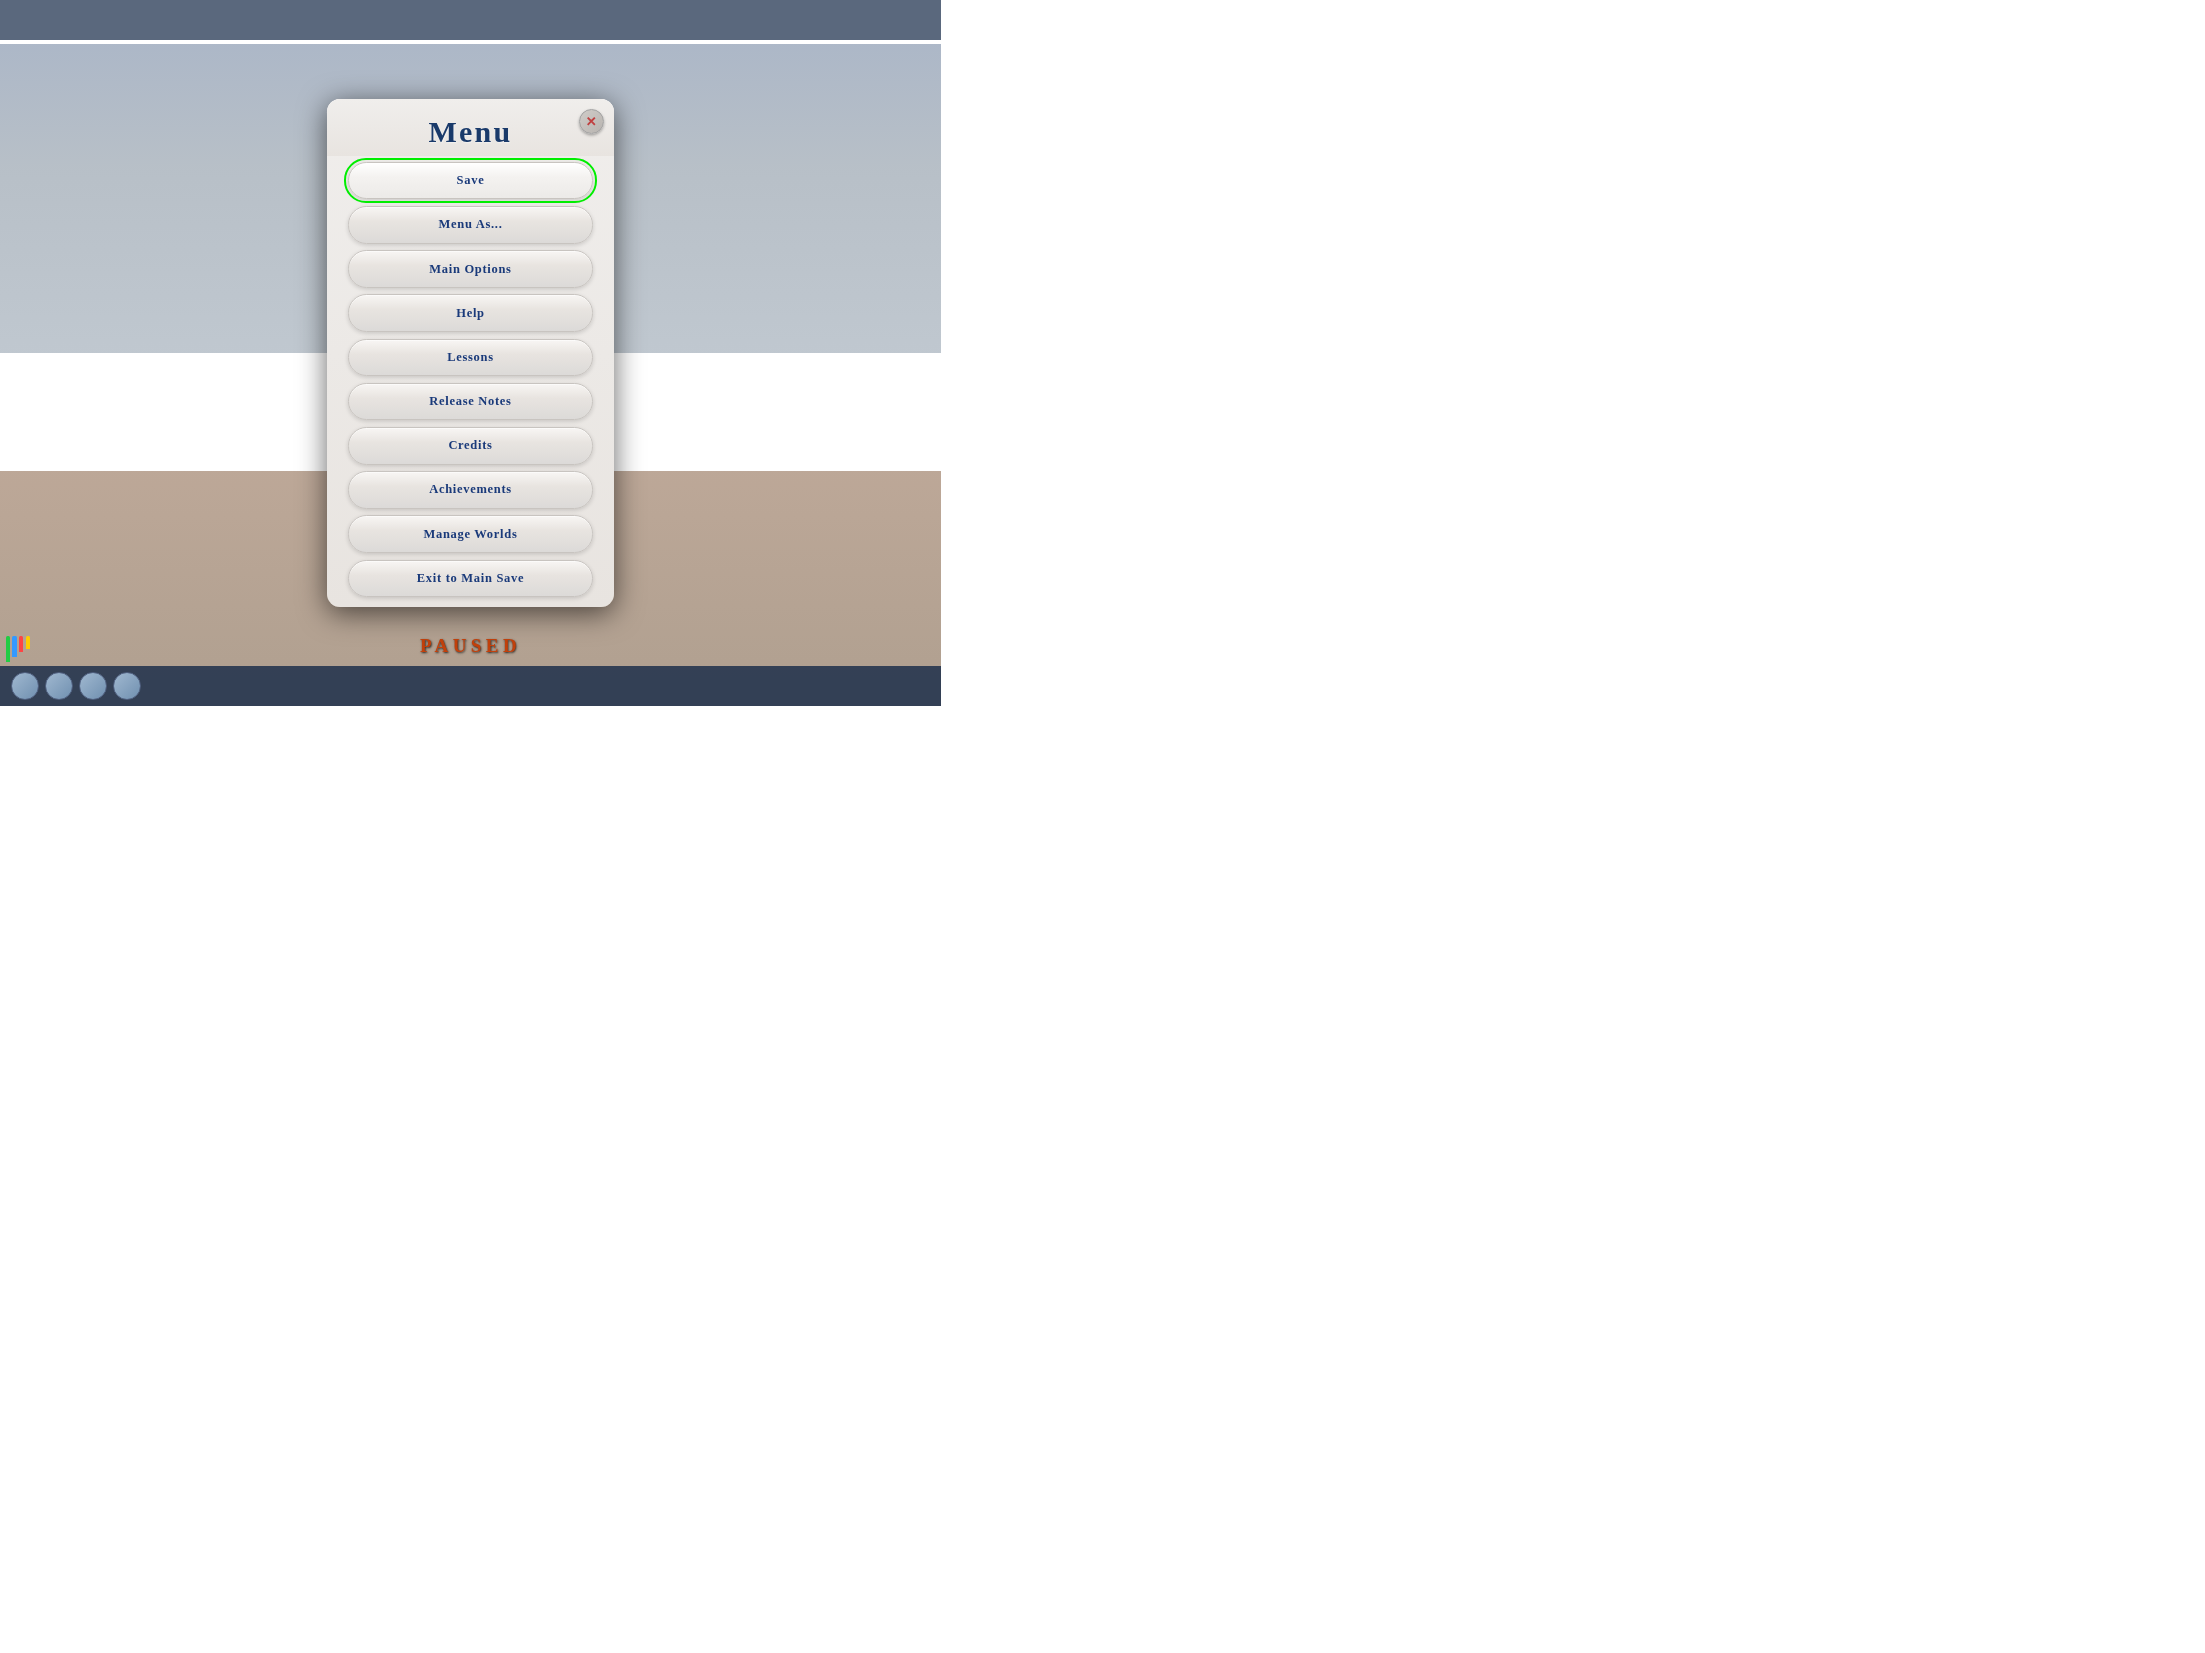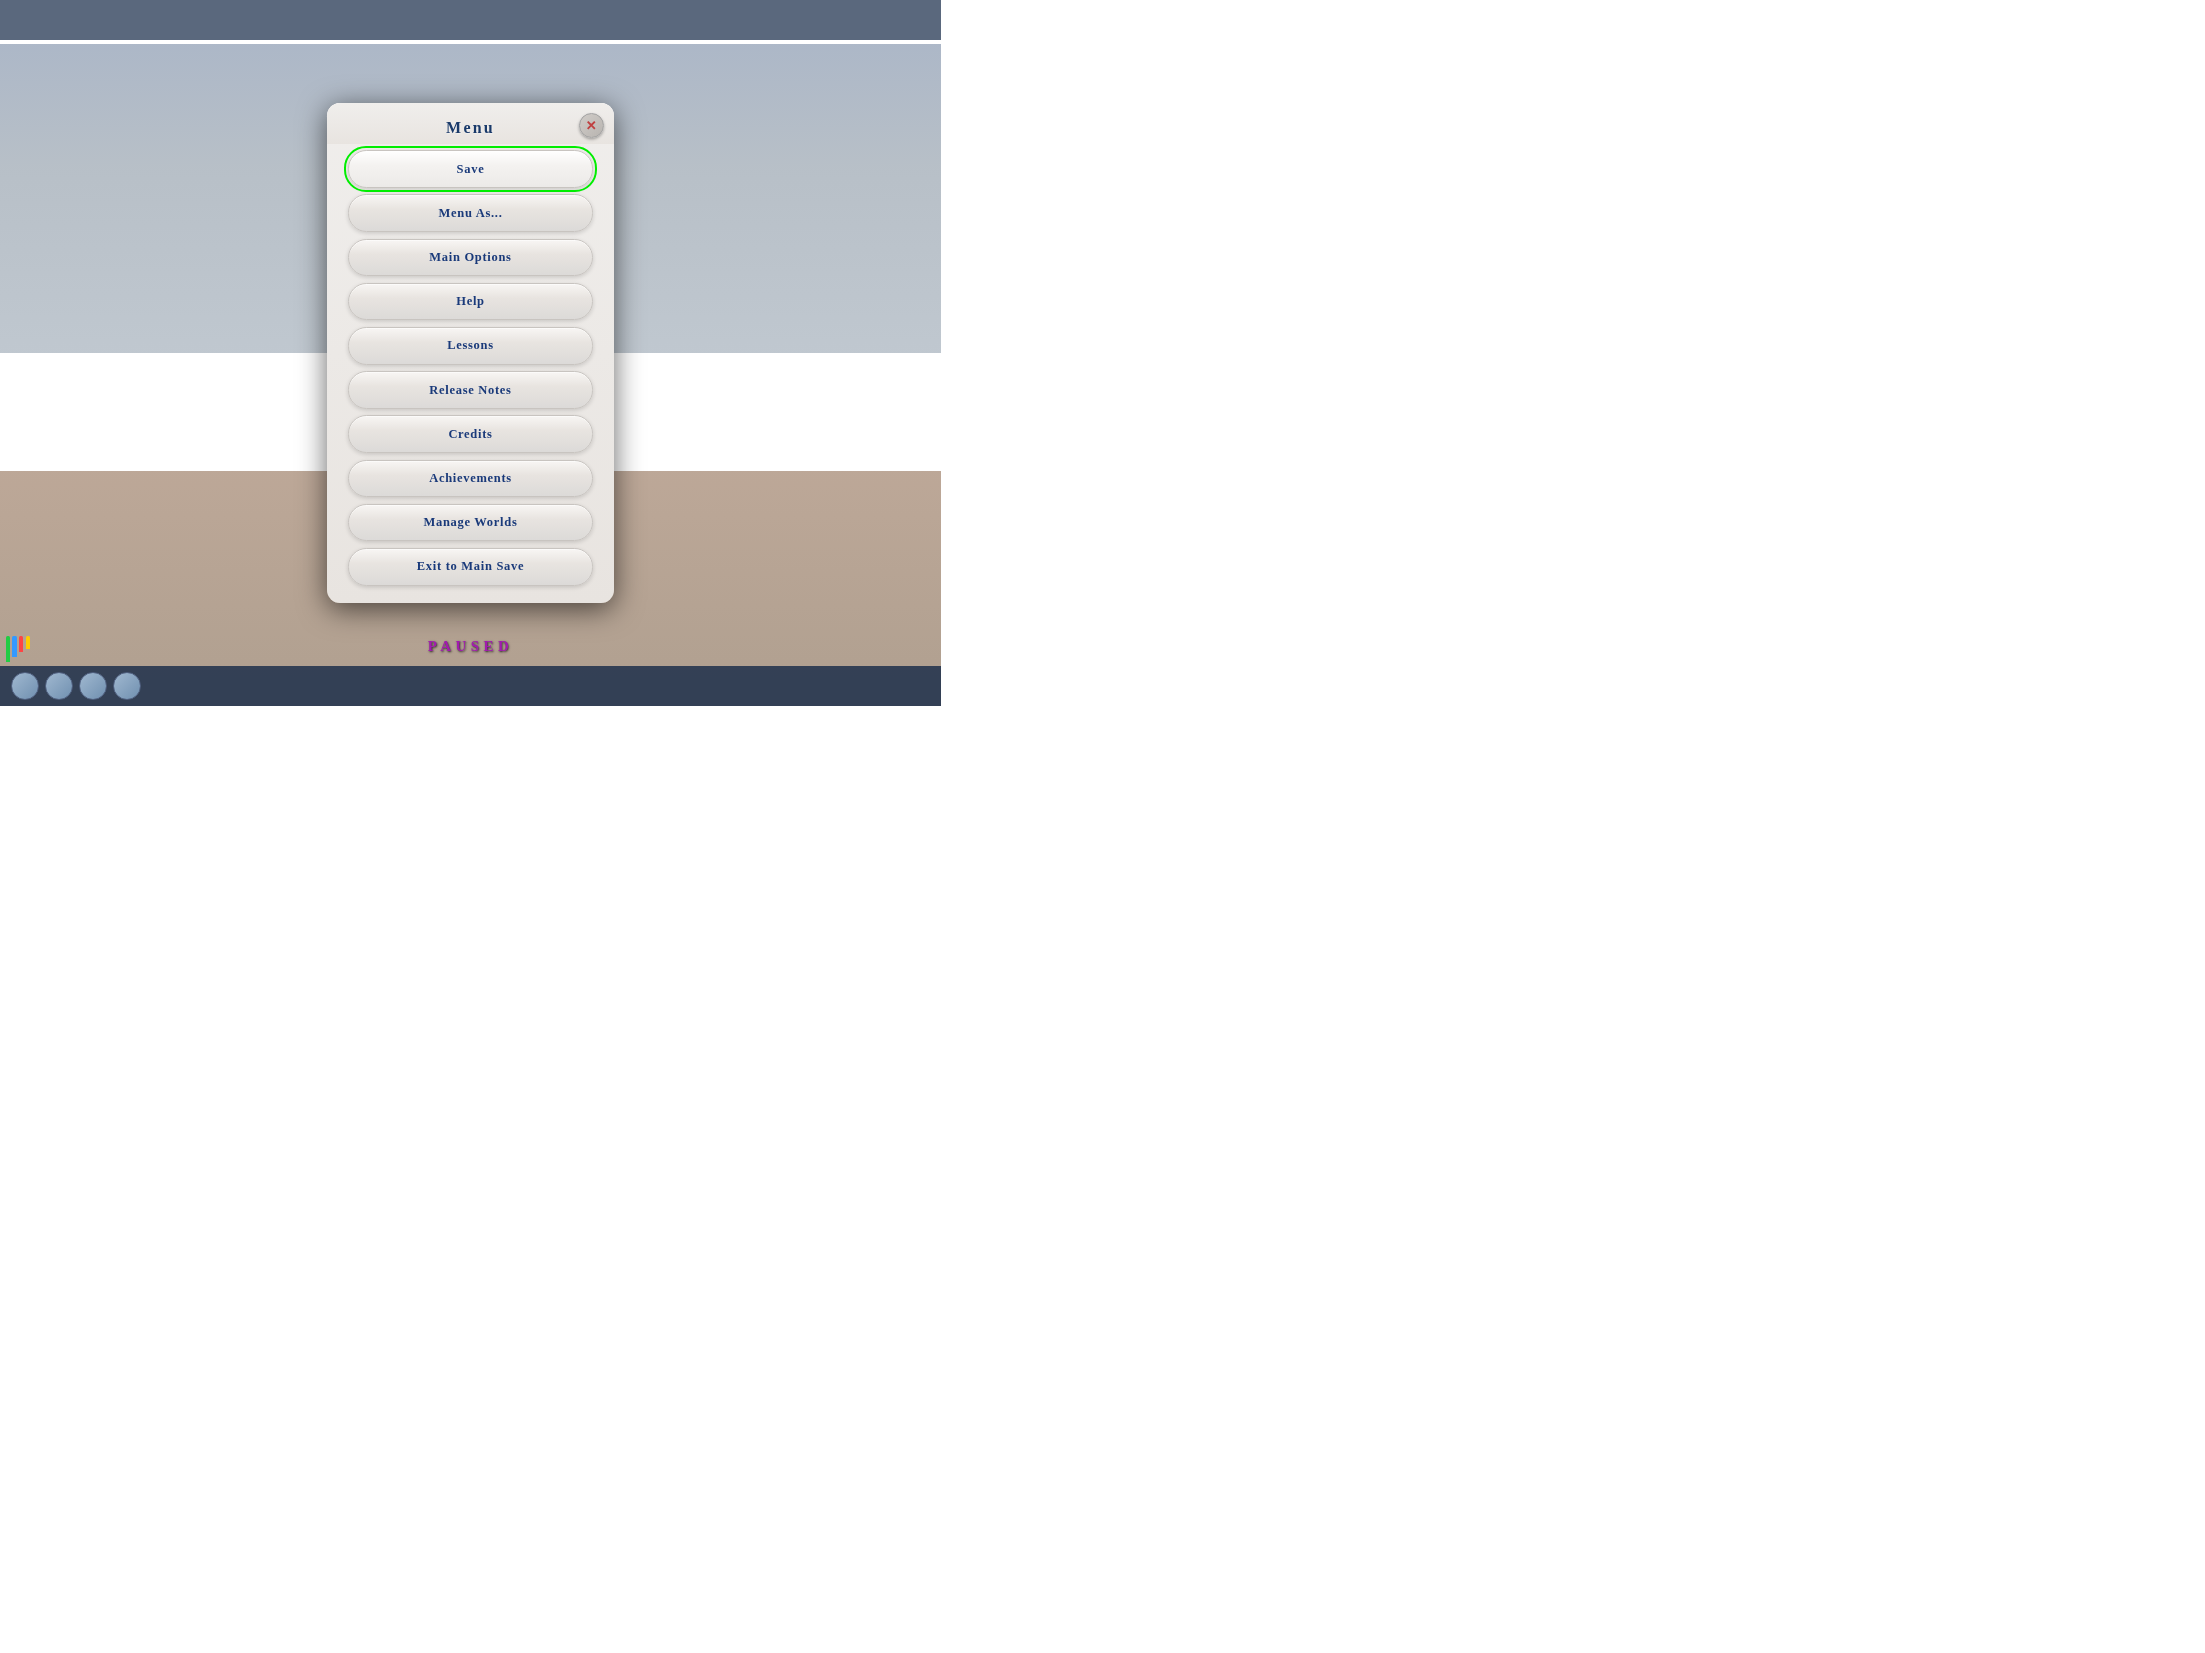--- a/index.html
+++ b/index.html
@@ -60,22 +60,22 @@
       left: 0;
       right: 0;
       height: 40px;
       display: flex;
       align-items: center;
       justify-content: center;
       z-index: 1;
     }
 
     .paused-text {
-      color: #a21caf;
-      font-size: 15px;
+      color: #c2410c;
+      font-size: 19px;
       font-weight: bold;
       letter-spacing: 4.4px;
       text-transform: uppercase;
       font-family: 'Georgia', serif;
       text-shadow: 0.7px 0.7px 2.2px rgba(0,0,0,0.8);
     }
 
     .bottom-bar {
       position: absolute;
       bottom: 0;
@@ -138,21 +138,21 @@
     .modal-header {
       padding: 16px 14.7px 7.4px;
       display: flex;
       align-items: center;
       justify-content: center;
       position: relative;
       background: linear-gradient(180deg, #f0eeec 0%, #e8e4e0 100%);
     }
 
     .modal-title {
-      font-size: 16px;
+      font-size: 30px;
       font-weight: bold;
       color: #1a3a6a;
       letter-spacing: 2.2px;
       font-family: 'Georgia', serif;
       text-shadow: 0.7px 0.7px 1.5px rgba(255,255,255,0.5);
     }
 
     .close-btn {
       position: absolute;
       right: 10.3px;

